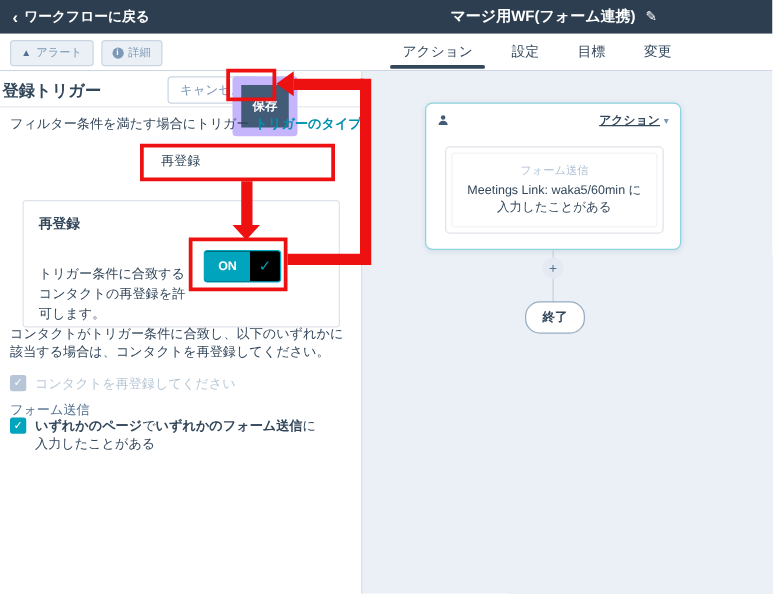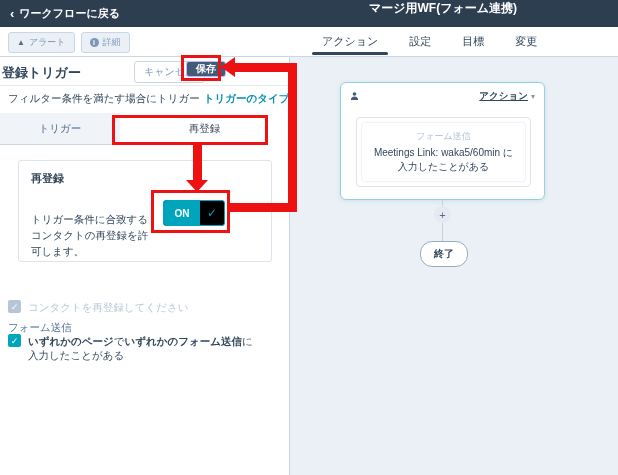--- a/index.html
+++ b/index.html
@@ -5,21 +5,21 @@
   html,body{margin:0;padding:0;}
   body{width:618px;height:475px;position:relative;overflow:hidden;background:#fff;
        font-family:"Liberation Sans","DejaVu Sans",sans-serif;-webkit-font-smoothing:antialiased;}
   .abs{position:absolute;}
 
   
   .topbar{left:0;top:0;width:618px;height:27px;background:#2d3e50;color:#fff;display:flex;align-items:center;}
   .back-link{margin-left:10px;display:flex;align-items:center;gap:5px;font-size:11px;font-weight:bold;cursor:pointer;}
   .chev{font-size:13px;font-weight:bold;line-height:1;}
   .wf-title{left:443px;top:0;height:27px;transform:translateX(-50%);display:flex;align-items:center;gap:8px;
-            font-size:12px;font-weight:bold;color:#fff;white-space:nowrap;flex-direction:column;}
+            font-size:12px;font-weight:bold;color:#fff;white-space:nowrap;}
   .pencil{font-size:11px;cursor:pointer;}
 
   
   .toolbar{left:0;top:27px;width:618px;height:30px;background:#fff;border-bottom:1px solid #cbd6e2;box-sizing:border-box;}
   .tb-buttons{position:absolute;left:8px;top:5px;display:flex;gap:6px;}
   .tb-btn{display:flex;align-items:center;gap:4px;font-size:9px;color:#7c98b6;background:#eaf0f6;
           border:1px solid #cbd6e2;border-radius:3px;padding:3px 8px;cursor:pointer;}
   .warn-icon{font-size:8px;color:#516f90;line-height:1;}
   .info-icon{width:9px;height:9px;border-radius:50%;background:#7c98b6;color:#fff;font-size:7px;font-weight:bold;
              display:flex;align-items:center;justify-content:center;line-height:1;}
@@ -28,21 +28,21 @@
   .main-tab.active{font-weight:normal;}
   .main-tab.active::after{content:"";position:absolute;left:-8px;right:-8px;bottom:1px;height:3px;background:#33475b;border-radius:2px;}
 
   
   .left-panel{left:0;top:57px;width:290px;height:418px;background:#fff;border-right:1px solid #cbd6e2;box-sizing:border-box;}
   .panel-header{position:absolute;top:0;left:0;right:0;height:28px;border-bottom:1px solid #e5eaf0;}
   .panel-title{position:absolute;left:2px;top:7px;font-size:13px;font-weight:bold;color:#33475b;}
   .btn-cancel{position:absolute;left:134px;top:4px;font-size:10px;color:#7c98b6;background:#fff;
               border:1px solid #cbd6e2;border-radius:3px;padding:3px 9px;cursor:pointer;}
   .btn-save{position:absolute;left:186px;top:4px;font-size:10px;color:#fff;background:#425b76;
-            border:1px solid #c4b5fd;border-radius:3px;padding:0 9px;font-weight:bold;cursor:pointer;}
+            border:7px solid #c4b5fd;border-radius:3px;padding:10px 9px;font-weight:bold;cursor:pointer;}
   .filter-row{position:absolute;top:28px;left:0;right:0;height:28px;display:flex;align-items:center;padding-left:8px;
               font-size:10.5px;color:#33475b;white-space:nowrap;}
   .filter-link{color:#0091ae;font-weight:bold;margin-left:4px;cursor:pointer;}
   .panel-tabs{position:absolute;top:56px;left:0;right:0;height:32px;display:flex;}
   .panel-tab{display:flex;align-items:center;justify-content:center;font-size:10.5px;color:#506e90;
              background:#f0f3f8;border-bottom:1px solid #cbd6e2;box-sizing:border-box;cursor:pointer;}
   .panel-tab.t1{flex:0 0 120px;}
   .panel-tab.t2{flex:1;}
   .panel-tab.active{background:#fff;border-bottom:none;color:#33475b;}
 
@@ -152,37 +152,35 @@
     <button class="btn-cancel">キャンセル</button>
     <button class="btn-save">保存</button>
   </div>
 
   <div class="filter-row">
     <span>フィルター条件を満たす場合にトリガー</span>
     <span class="filter-link">トリガーのタイプを変更</span>
   </div>
 
   <div class="panel-tabs">
-    <div class="panel-tab t1">
-        <span>トリガー</span>
-      </div>
     <div class="panel-tab t2 active">
         <span>再登録</span>
       </div>
   </div>
 
   <div class="reenroll-card">
     <div class="card-title">再登録</div>
     <div class="card-desc">トリガー条件に合致するコンタクトの再登録を許可します。</div>
     <div class="toggle">
       <div class="toggle-on">ON</div>
       <div class="toggle-check">✓</div>
     </div>
   </div>
 
+  <div class="criteria">コンタクトがトリガー条件に合致し、以下のいずれかに該当する場合は、コンタクトを再登録してください。</div>
 
   <div class="cb-row disabled">
     <div class="checkbox">✓</div>
     <div class="cb-label">コンタクトを再登録してください</div>
   </div>
 
   <div class="form-label">フォーム送信</div>
 
   <div class="cb-row form">
     <div class="checkbox">✓</div>

